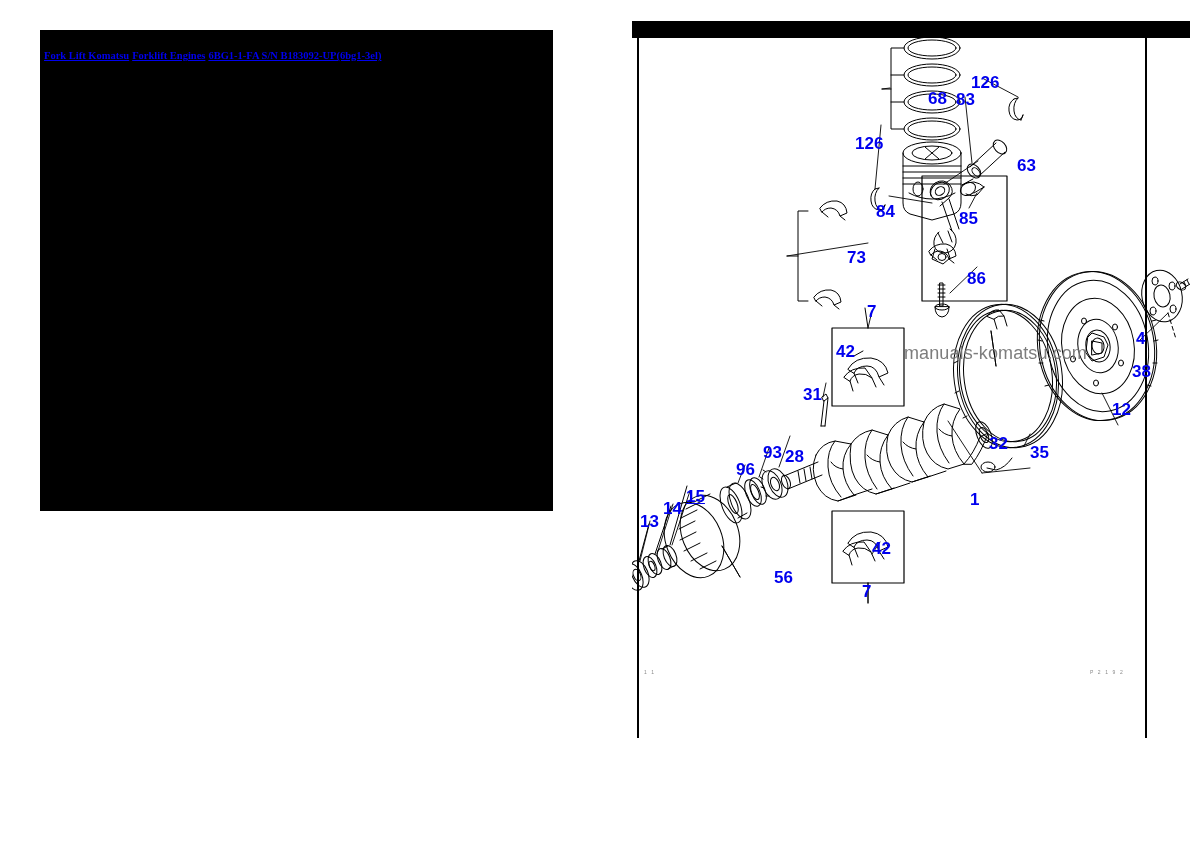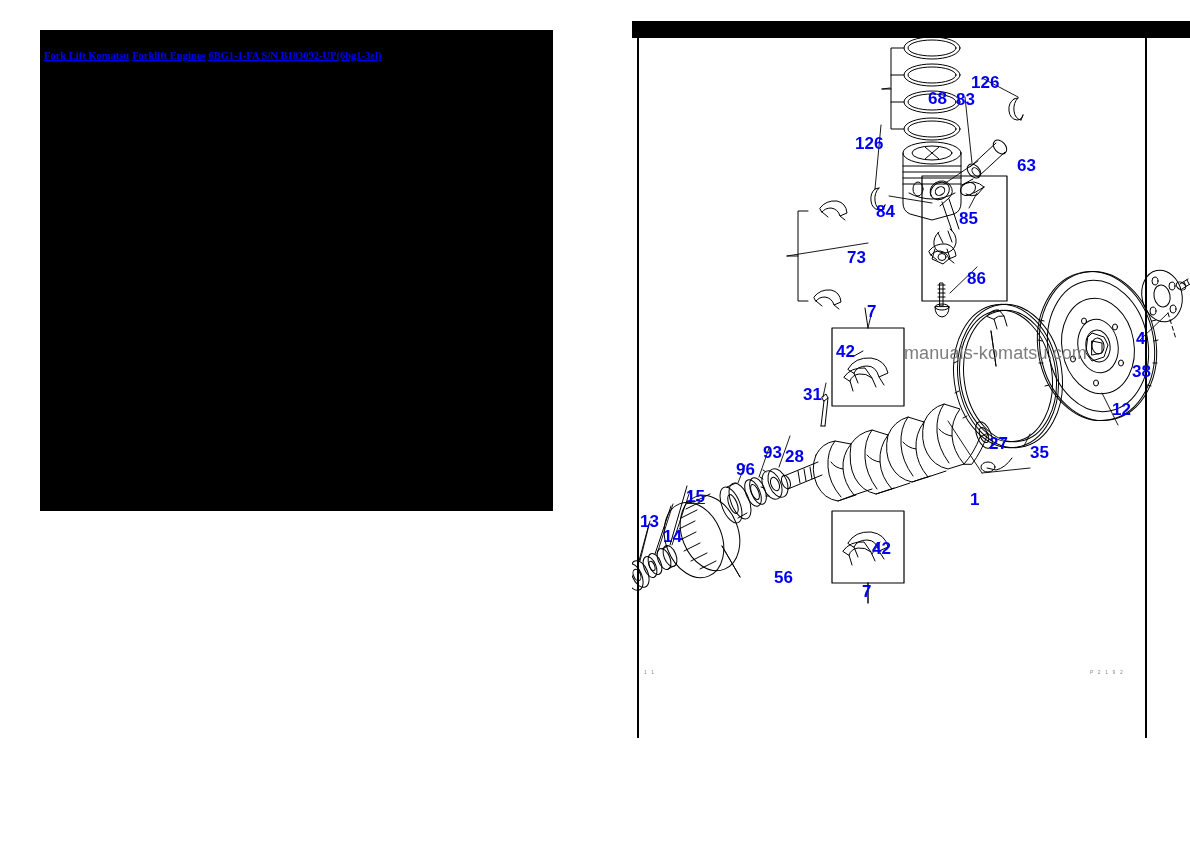--- a/index.html
+++ b/index.html
@@ -465,27 +465,27 @@
     <div class="callout" style="left:327px; top:189px;">85</div>
     <div class="callout" style="left:215px; top:228px;">73</div>
     <div class="callout" style="left:335px; top:249px;">86</div>
     <div class="callout" style="left:235px; top:282px;">7</div>
     <div class="callout" style="left:204px; top:322px;">42</div>
     <div class="callout" style="left:171px; top:365px;">31</div>
     <div class="callout" style="left:153px; top:427px;">28</div>
     <div class="callout" style="left:131px; top:423px;">93</div>
     <div class="callout" style="left:104px; top:440px;">96</div>
     <div class="callout" style="left:54px;  top:467px;text-decoration:underline;">15</div>
-    <div class="callout" style="left:31px;  top:479px;margin-top:28px;">14</div>
+    <div class="callout" style="left:31px;  top:479px;">14</div>
     <div class="callout" style="left:8px;   top:492px;">13</div>
     <div class="callout" style="left:106px; top:548px;margin-left:36px;">56</div>
     <div class="callout" style="left:240px; top:519px;">42</div>
     <div class="callout" style="left:230px; top:562px;">7</div>
     <div class="callout" style="left:338px; top:470px;">1</div>
-    <div class="callout" style="left:357px; top:414px;">27</div>
+    <div class="callout" style="left:357px; top:414px;">32</div>
     <div class="callout" style="left:398px; top:423px;">35</div>
     <div class="callout" style="left:480px; top:380px;">12</div>
     <div class="callout" style="left:504px; top:309px;">4</div>
     <div class="callout" style="left:500px; top:342px;">38</div>
 
     <div id="watermark">manuals-komatsu.com</div>
 
     <div class="corner-code" id="corner-code-left">1 1</div>
     <div class="corner-code" id="corner-code-right">P 2 1 9 2</div>
 

